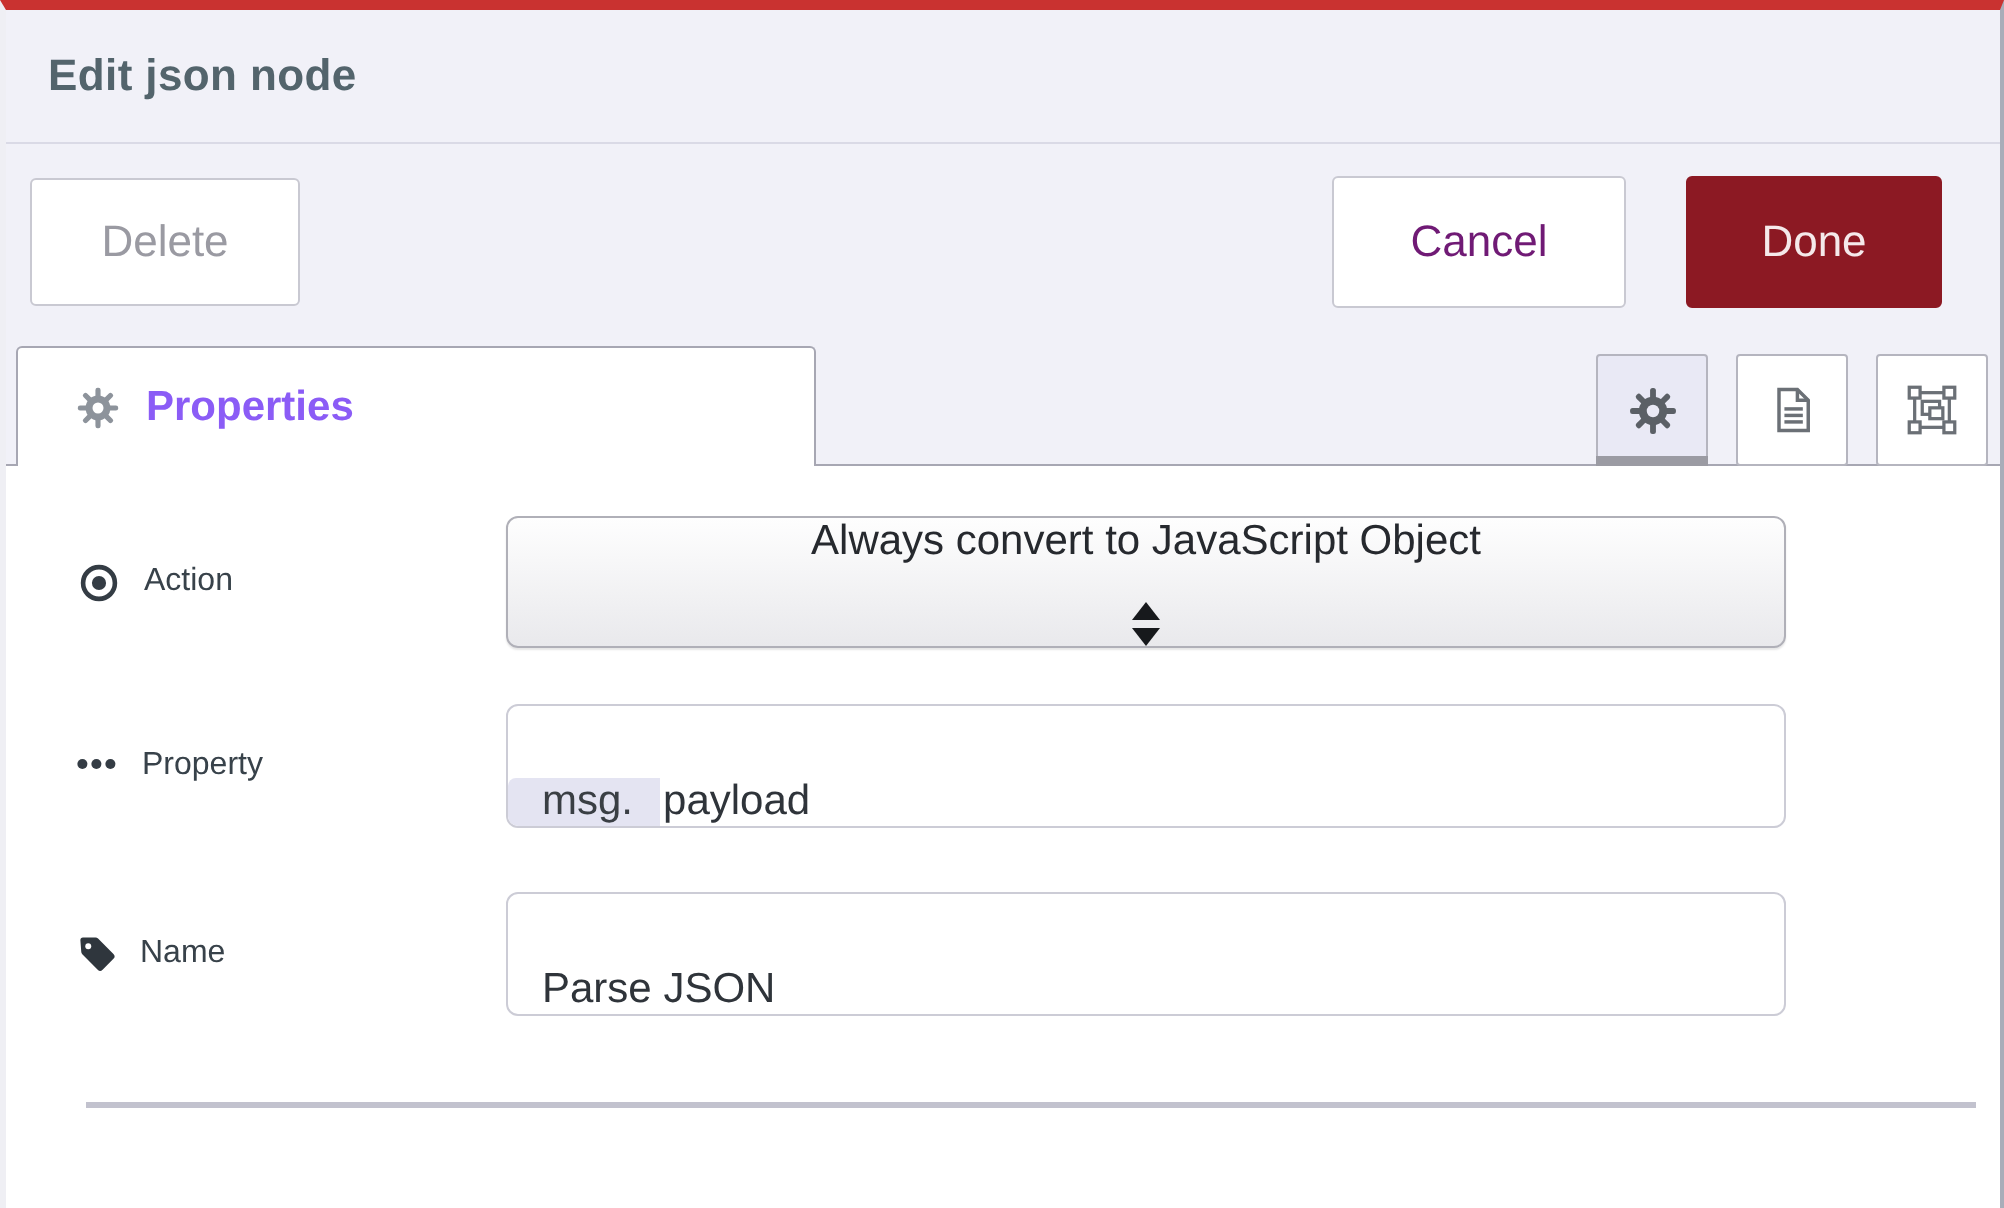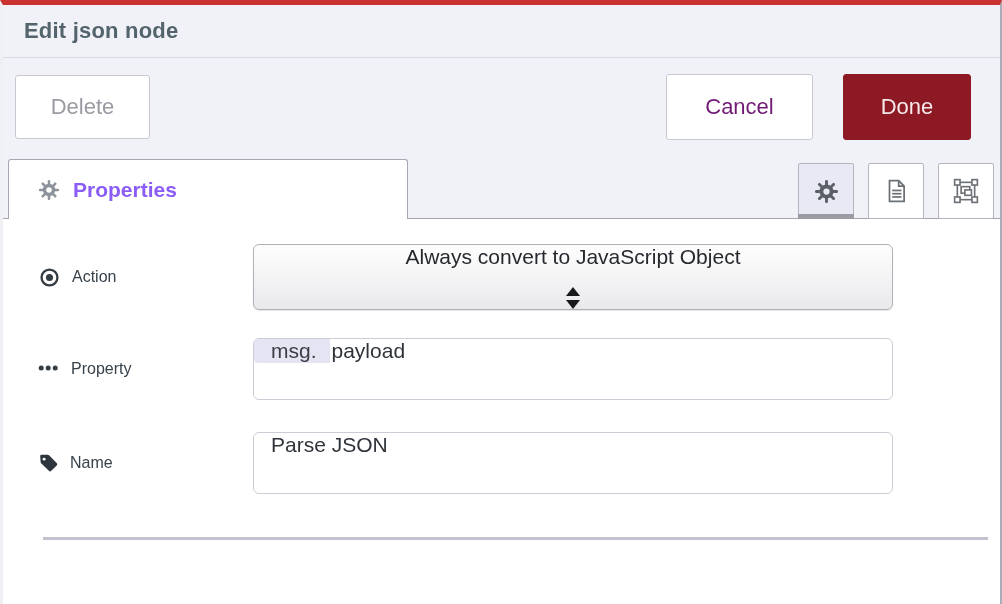--- a/index.html
+++ b/index.html
@@ -11,21 +11,21 @@
     overflow:hidden;
   }
   .frame {
     position:absolute; inset:0;
     border-top:5px solid #c93230;
     border-right:2px solid #a9adb9;
     border-left:3px solid #efeff4;
   }
   
   .header {
-    height:53px; background:#f1f1f8;
+    height:67px; background:#f1f1f8;
     border-bottom:1px solid #dadae6;
     display:flex; align-items:center;
     padding-left:21px;
   }
   .header-title {
     font-size:22px; font-weight:bold; color:#53646c; letter-spacing:0.2px;
   }
   
   .btnbar {
     height:98px; background:#f1f1f8;
@@ -102,21 +102,21 @@
     padding:0 20px; cursor:pointer;flex-direction:column;
   }
   .select-text { font-size:21px; color:#26292e; flex:1; }
   .arrows { display:flex; flex-direction:column; gap:4px; align-items:center; }
   .tri-up   { width:0; height:0; border-left:7px solid transparent; border-right:7px solid transparent; border-bottom:9px solid #17191c; }
   .tri-down { width:0; height:0; border-left:7px solid transparent; border-right:7px solid transparent; border-top:9px solid #17191c; }
   .input-box {
     height:62px; width:100%;
     background:#ffffff;
     border:1.5px solid #ccccd6; border-radius:6px;
-    display:flex; align-items:flex-start; overflow:hidden;
+    display:flex; align-items:flex-end; overflow:hidden;
   }
   .input-prefix {
     background:#e4e4f2; color:#3a3f44;
     font-size:21px;
     display:flex; align-items:center;
     padding:0 13px 0 17px;
     border-radius:4px 0 0 4px;
   }
   .input-box input {
     border:none; outline:none; flex:1;

